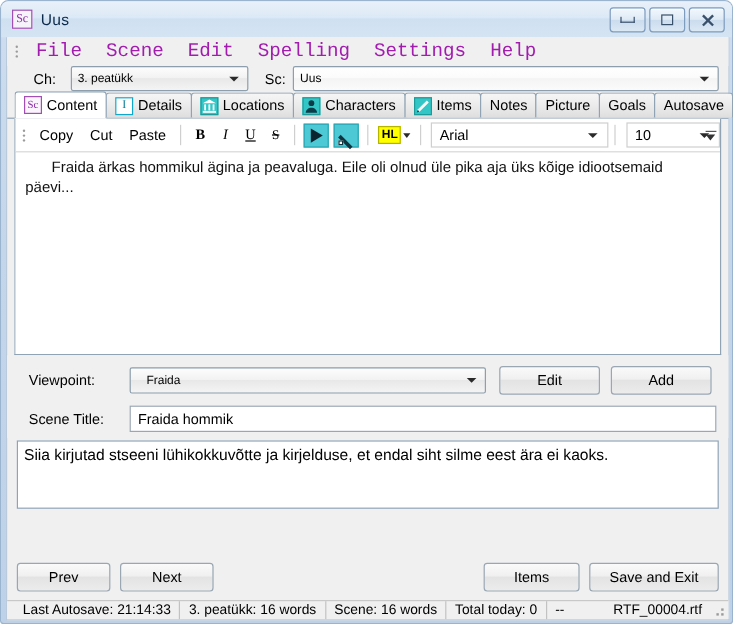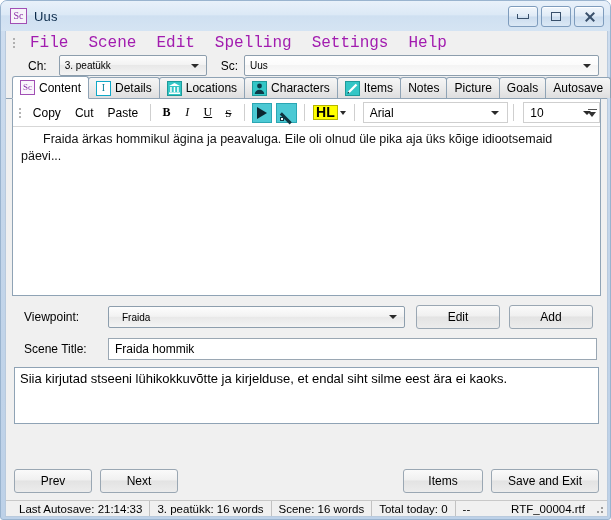--- a/index.html
+++ b/index.html
@@ -259,21 +259,21 @@
     content:""; position:absolute; left: 0px; top: 11px;
     width: 4px; height: 4px; background: #ffffff;
     border: 1px solid #10343f; box-sizing: border-box;
   }
   .hlbtn {
     display: flex; align-items: center; gap: 2px; margin: 0 3px;
   }
   .hl-box {
     background: #ffff00;
     border: 1px solid #b5b500;
-    font-size: 14px;
+    font-size: 10px;
     font-weight: bold;
     padding: 1px 2px;
     line-height: 11px;
     color: #000;
   }
   .caret-sm {
     width: 0; height: 0;
     border-left: 3.5px solid transparent;
     border-right: 3.5px solid transparent;
     border-top: 4px solid #2a2a2a;

